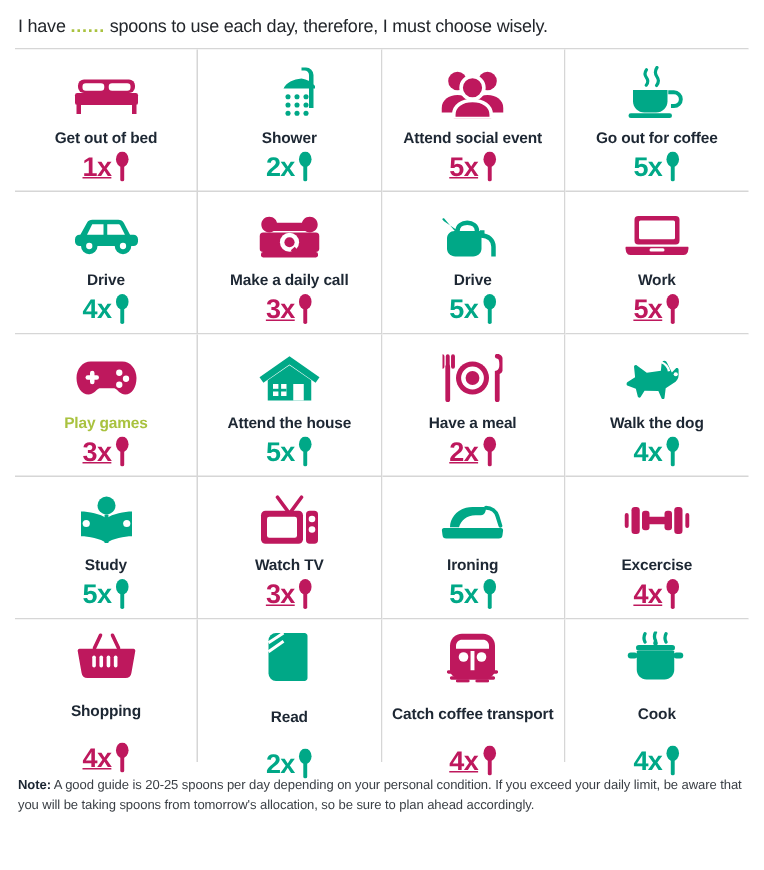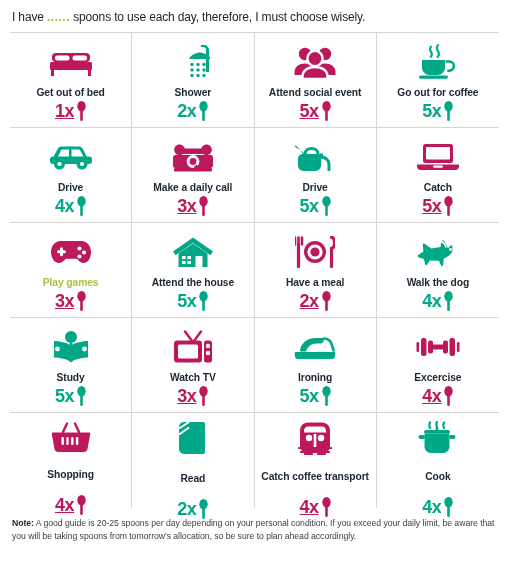--- a/index.html
+++ b/index.html
@@ -278,21 +278,21 @@
       </div>
       <div class="cell">
         <div class="icon-wrap c-lime">
           <svg width="42" height="30" viewBox="0 0 42 30" fill="currentColor">
             <rect x="6" y="2" width="30" height="19" rx="2.5"></rect>
             <rect x="9" y="5" width="24" height="12.5" rx="1" fill="#fff"></rect>
             <path d="M0.5 22.5h41c.6 0 1 .6.8 1.2l-.9 2.6A3 3 0 0 1 38.5 28h-35A3 3 0 0 1 .6 26.3l-.9-2.6c-.2-.6.2-1.2.8-1.2z"></path>
             <rect x="16" y="23.5" width="10" height="2.2" rx="1.1" fill="#fff"></rect>
           </svg>
         </div>
-        <div class="label">Catch</div>
+        <div class="label">Work</div>
         <div class="count-row">
           <span class="count c-lime">5x</span>
           <span class="c-lime">
             <svg class="spoon" width="9" height="20" viewBox="0 0 9 20" fill="currentColor">
               <ellipse cx="4.5" cy="5.2" rx="4.2" ry="5.2"></ellipse>
               <rect x="3.2" y="8.5" width="2.6" height="11.5" rx="1.2"></rect>
             </svg>
           </span>
         </div>
       </div>

